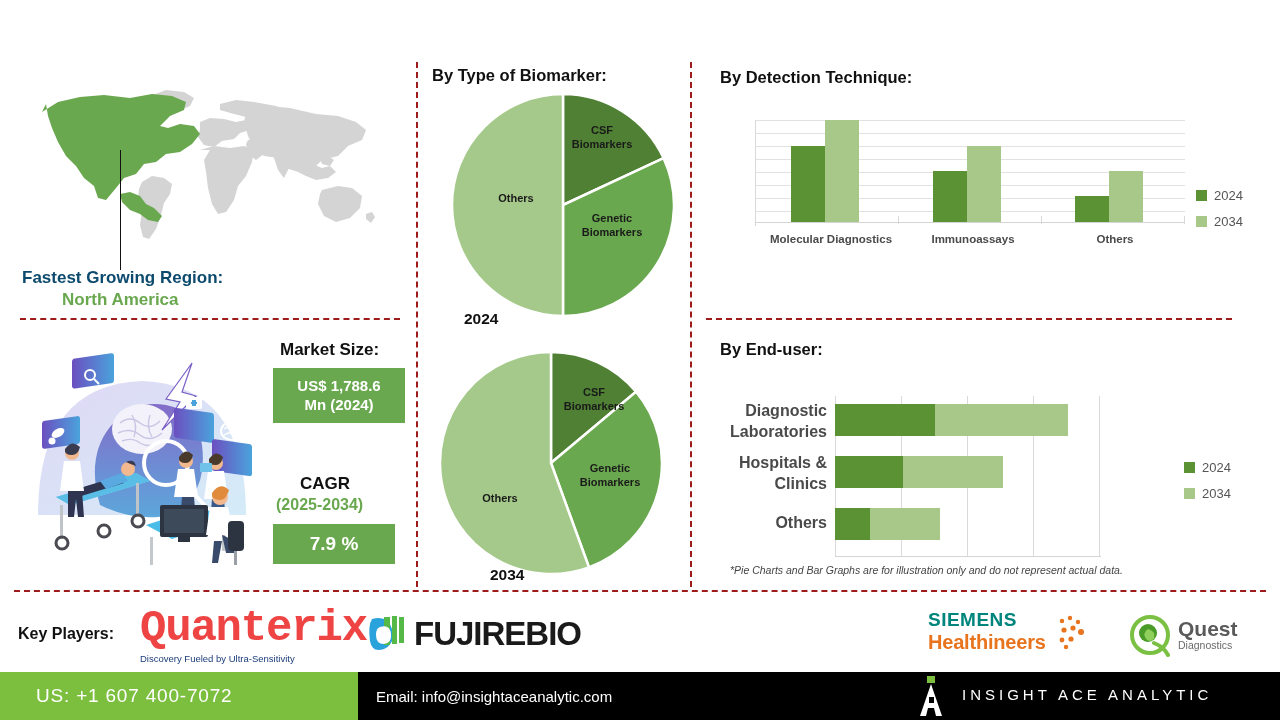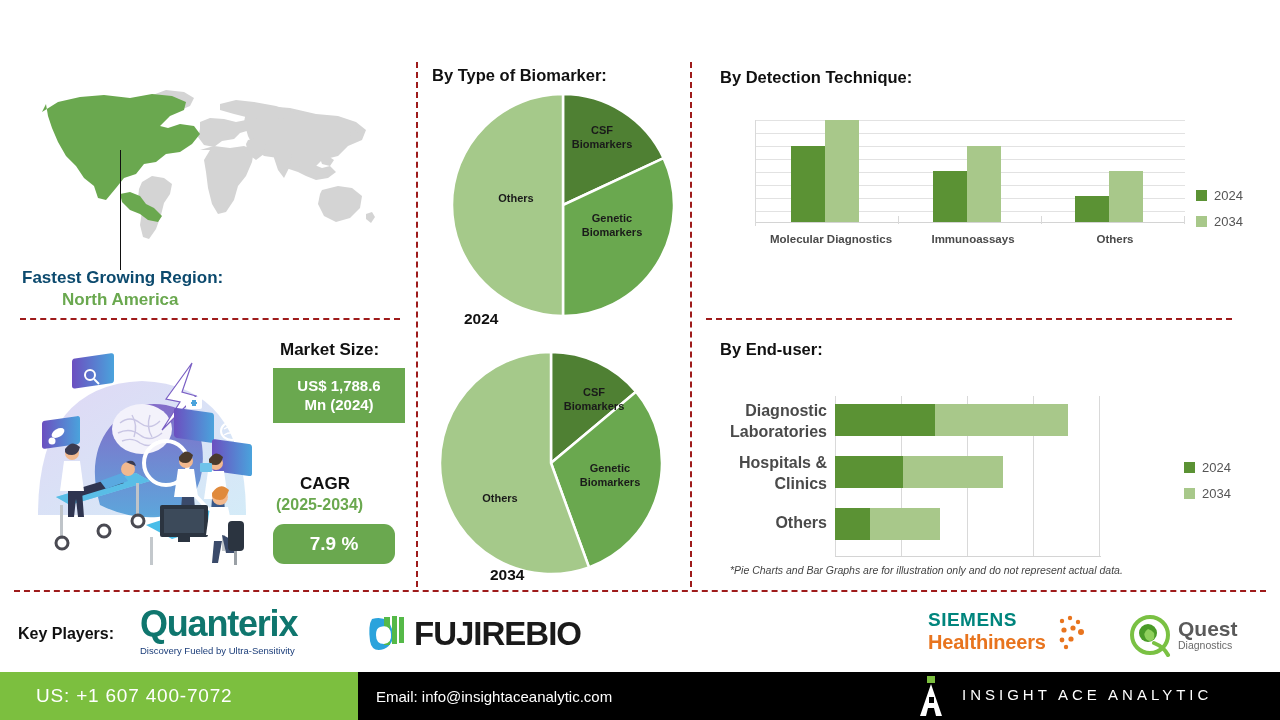--- a/index.html
+++ b/index.html
@@ -53,21 +53,21 @@
   .ms-box {
     position: absolute; left: 273px; top: 368px; width: 132px; height: 55px;
     background: #6aa84f; color: #fff; font-size: 15px; font-weight: bold;
     display:flex; flex-direction:column; align-items:center; justify-content:center; line-height:1.25;
   }
   .cagr-title { position: absolute; left: 300px; top: 474px; font-size: 17px; font-weight: bold; color:#111; }
   .cagr-years { position: absolute; left: 276px; top: 496px; font-size: 16px; font-weight: bold; color:#6aa84f; }
   .cagr-box {
     position: absolute; left: 273px; top: 524px; width: 122px; height: 40px;
     background:#6aa84f; color:#fff; font-size:19px; font-weight:bold;
-    display:flex; align-items:center; justify-content:center;border-radius:11px;
+    display:flex; align-items:center; justify-content:center;
   }
 
   
   .sect-title { position: absolute; font-size: 16.5px; font-weight: bold; color: #111; }
   .pie-wrap { position: absolute; }
   .pie-wrap svg { display:block; }
   .pie-year { position: absolute; font-size: 15.5px; font-weight: bold; color:#111; }
   .pie-lbl { font-size: 11px; font-weight: bold; fill: #1a1a1a; font-family:"Liberation Sans", sans-serif; }
 
   
@@ -411,21 +411,21 @@
       <span class="legend-sw" style="background:#a8c88a;"></span>
       <span class="legend-tx">2034</span>
     </div>
   </div>
 
   <div class="footnote" style="left:730px; top:564px;">*Pie Charts and Bar Graphs are for illustration only and do not represent actual data.</div>
 
   <div class="kp-label">Key Players:</div>
 
   <div class="logo" style="left:140px; top:606px; width:195px; height:56px;">
-    <div style="font-size:36px; font-weight:bold; color:#0f766e; letter-spacing:-1.2px; line-height:1;">Quanterix</div>
+    <div style="font-size:44px; font-weight:bold; color:#ef4444; letter-spacing:-1.2px; line-height:1;font-family:Liberation Mono, monospace;">Quanterix</div>
     <div style="font-size:9.5px; color:#1b3d79; margin-top:3px;">Discovery Fueled by Ultra-Sensitivity</div>
   </div>
 
   <div class="logo" style="left:368px; top:612px; width:235px; height:44px; display:flex; align-items:center;">
     <svg width="42" height="42" viewBox="0 0 42 42" xmlns="http://www.w3.org/2000/svg">
       <path d="M4 6 q16 -4 20 10 q4 14 -8 20 q-12 4 -14 -8 q-2 -16 2 -22z" fill="#2aa3dc"></path>
       <path d="M16 4 l6 0 0 28 -6 0z" fill="#55b948"></path>
       <path d="M24 3 l5 0 0 28 -5 0z" fill="#55b948"></path>
       <path d="M31 4 l5 0 0 26 -5 0z" fill="#55b948"></path>
       <path d="M12 14 q10 -3 11 7 q1 9 -7 10 q-8 0 -8 -9 q0 -7 4 -8z" fill="#ffffff"></path>

